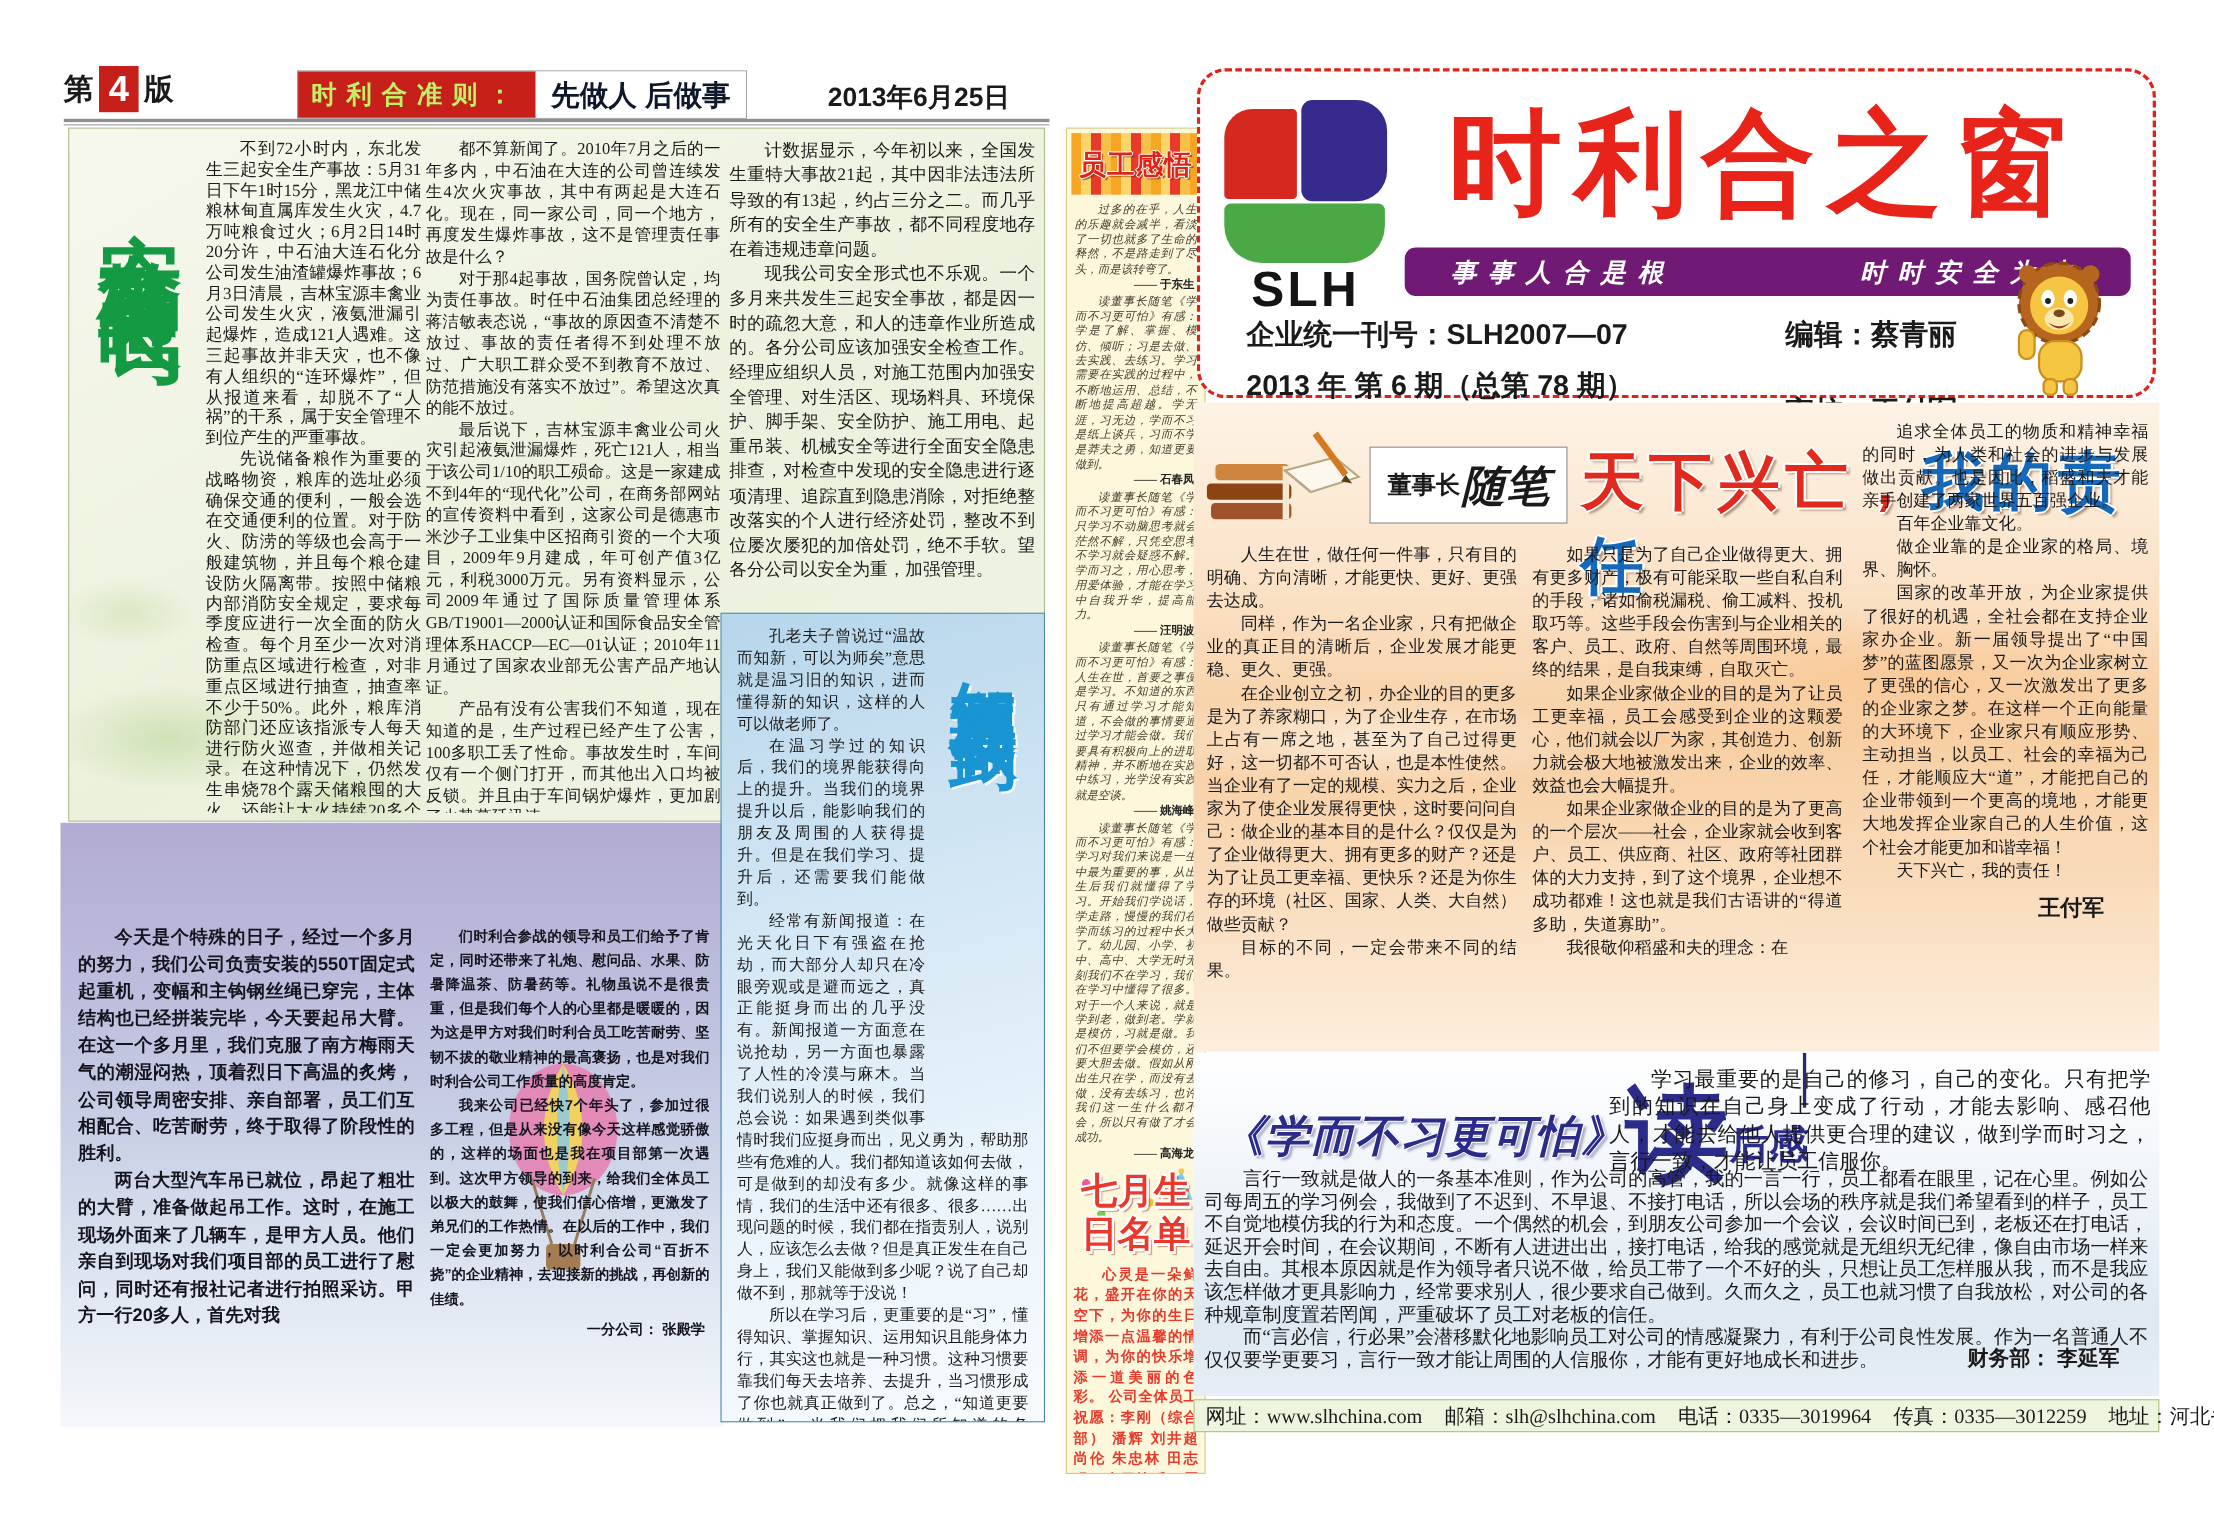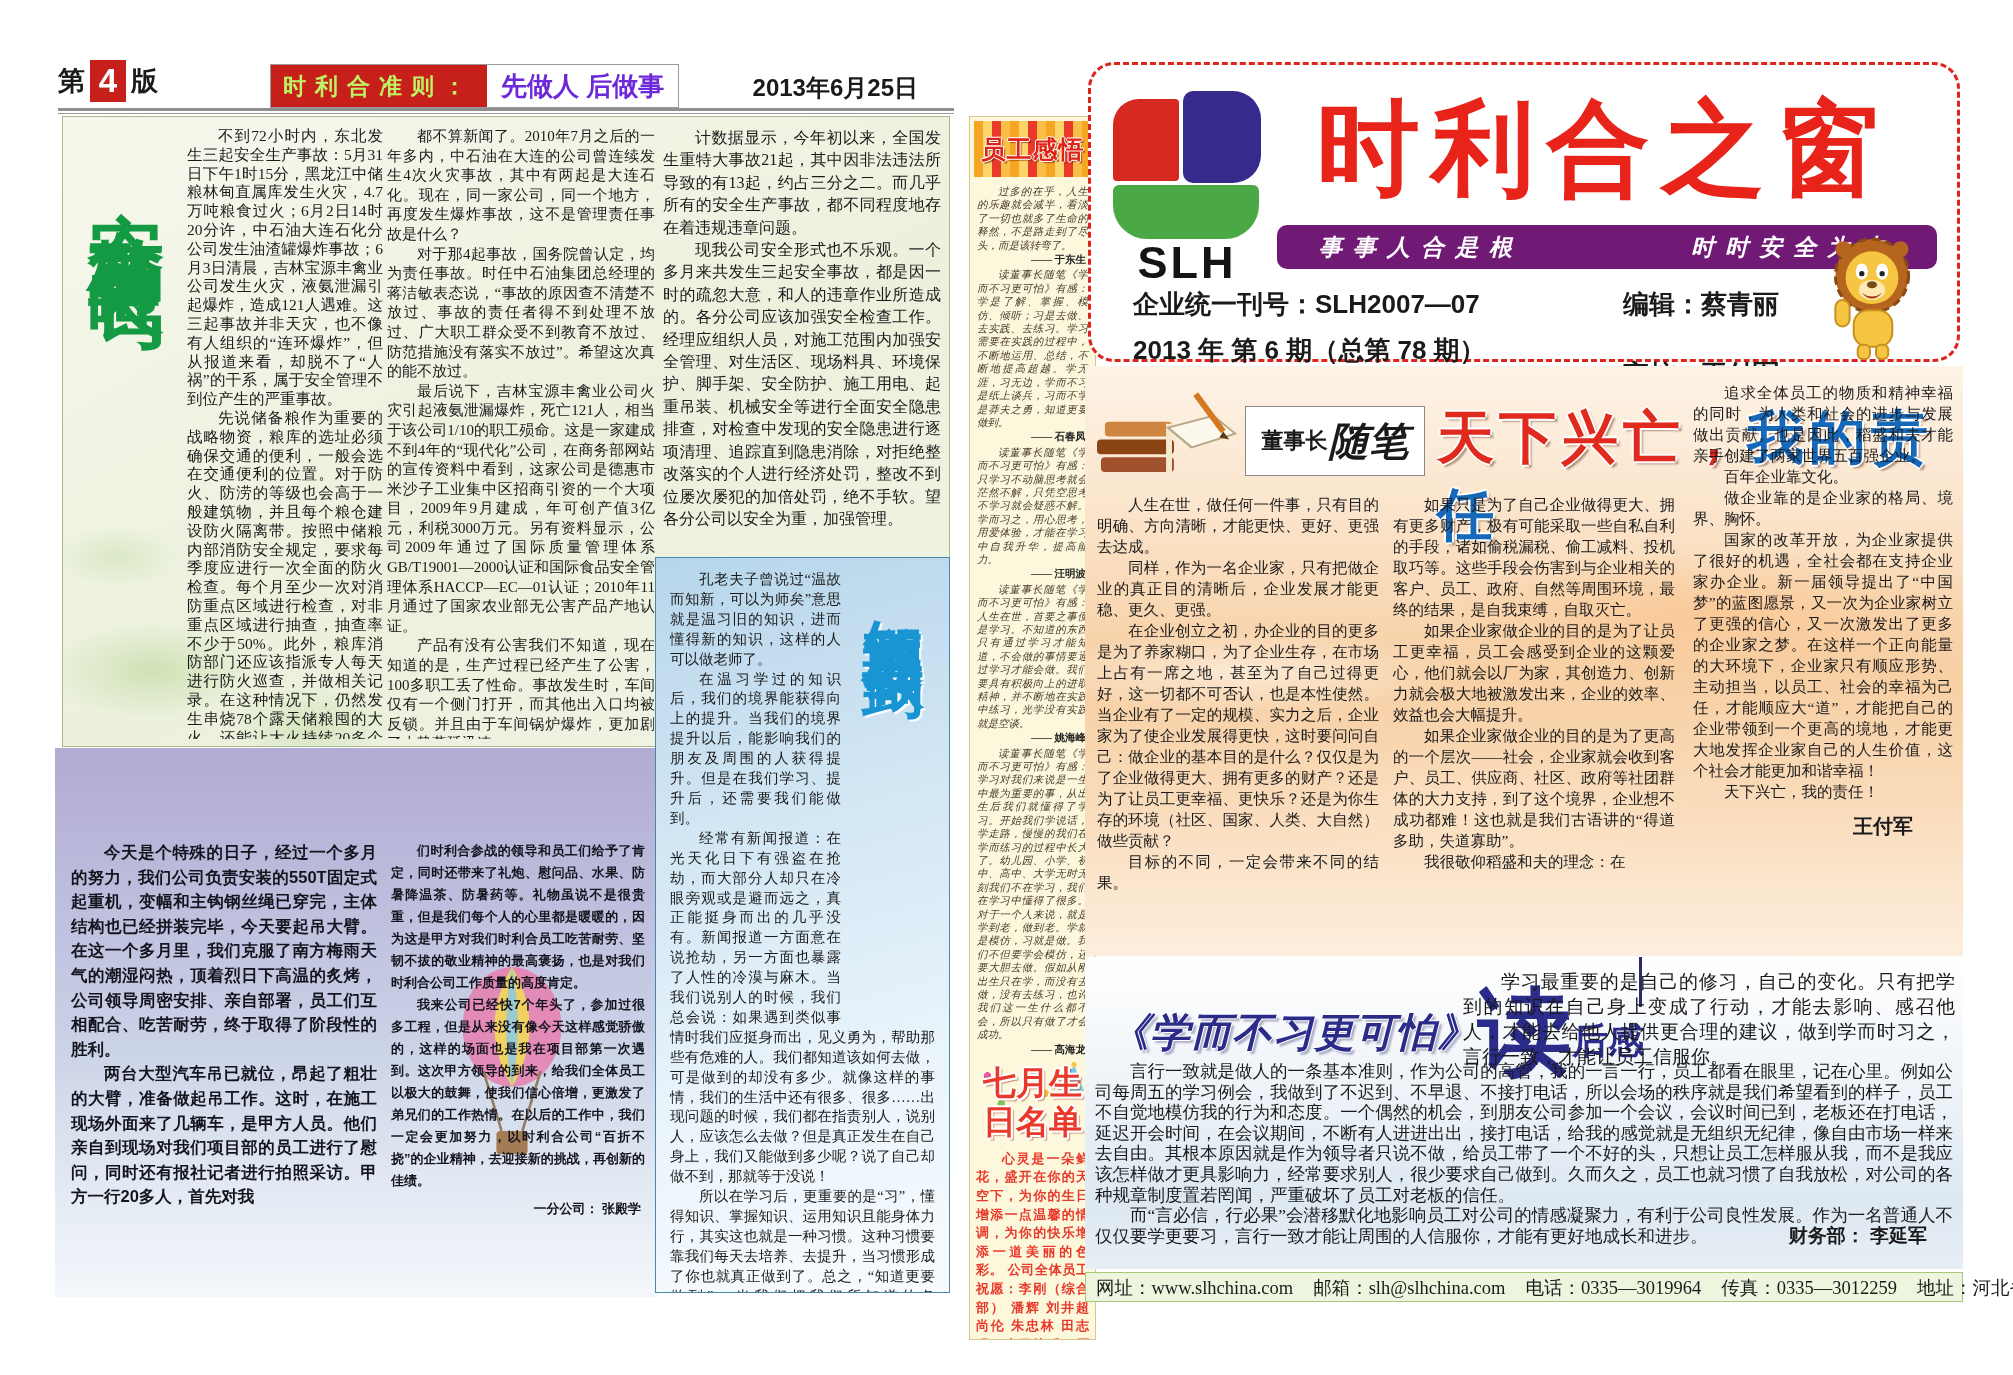--- a/index.html
+++ b/index.html
@@ -12,21 +12,21 @@
   .para { text-indent:2em; text-align:justify; }
 
   
   #lp-header { left:58px; top:60px; width:896px; height:52px; }
   .pagenum { display:flex; align-items:center; gap:5px; font-weight:bold; font-size:27px; }
   .pagenum .numbox { width:36px; height:42px; background:#c7201a; color:#fff; font-size:33px;
     display:flex; align-items:center; justify-content:center; font-family:"Liberation Sans",sans-serif; }
   .motto { position:absolute; left:212px; top:4px; display:flex; border:1px solid #9a9a9a; height:44px; }
   .motto .red { background:#c7201a; color:#bef264; font-weight:bold; font-size:23px; letter-spacing:9px;
     display:flex; align-items:center; padding:0 12px; font-family:"Liberation Sans",sans-serif; }
-  .motto .blk { background:#fff; color:#6d28d9; font-weight:bold; font-size:26px; display:flex;
+  .motto .blk { background:#fff; color:#0f172a; font-weight:bold; font-size:26px; display:flex;
     align-items:center; padding:0 14px; font-family:"Liberation Sans",sans-serif; }
   .lp-date { position:absolute; right:36px; top:12px; font-weight:bold; font-size:24px;
     font-family:"Liberation Sans",sans-serif; }
   #lp-rule { left:58px; top:108px; width:896px; height:6px; border-top:3px solid #8f8f8f; border-bottom:1px solid #9a9a9a; }
 
   
   #safety-box { left:62px; top:116px; width:888px; height:631px; border:1px solid #aab98c; overflow:hidden;
     background-image:
       radial-gradient(ellipse 150px 70px at 10% 88%, rgba(140,190,90,.30), transparent 70%),
       radial-gradient(ellipse 120px 60px at 28% 97%, rgba(140,190,90,.25), transparent 70%),

